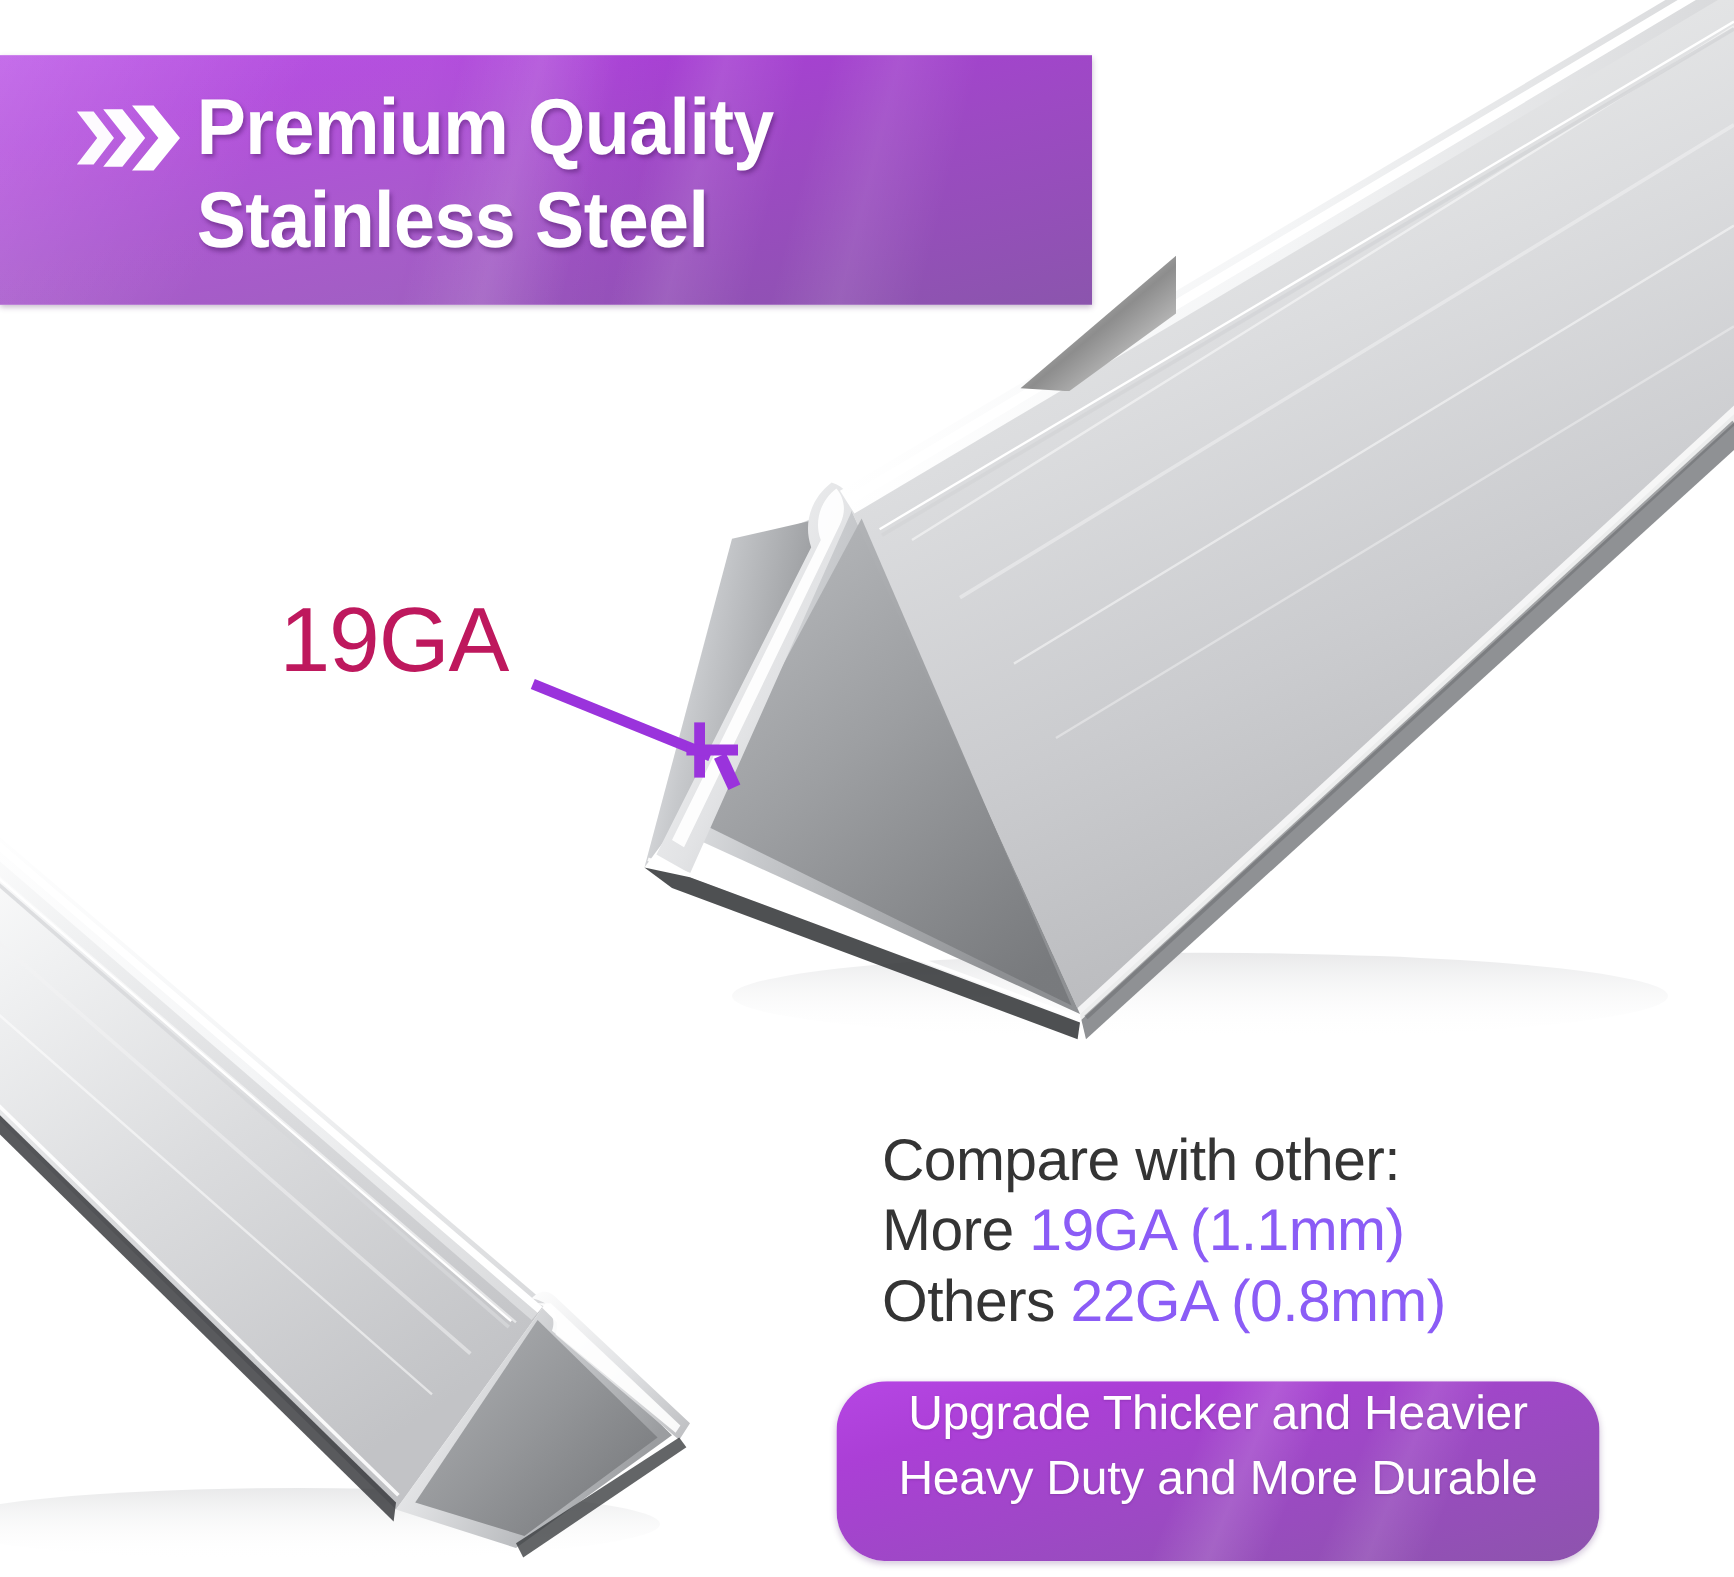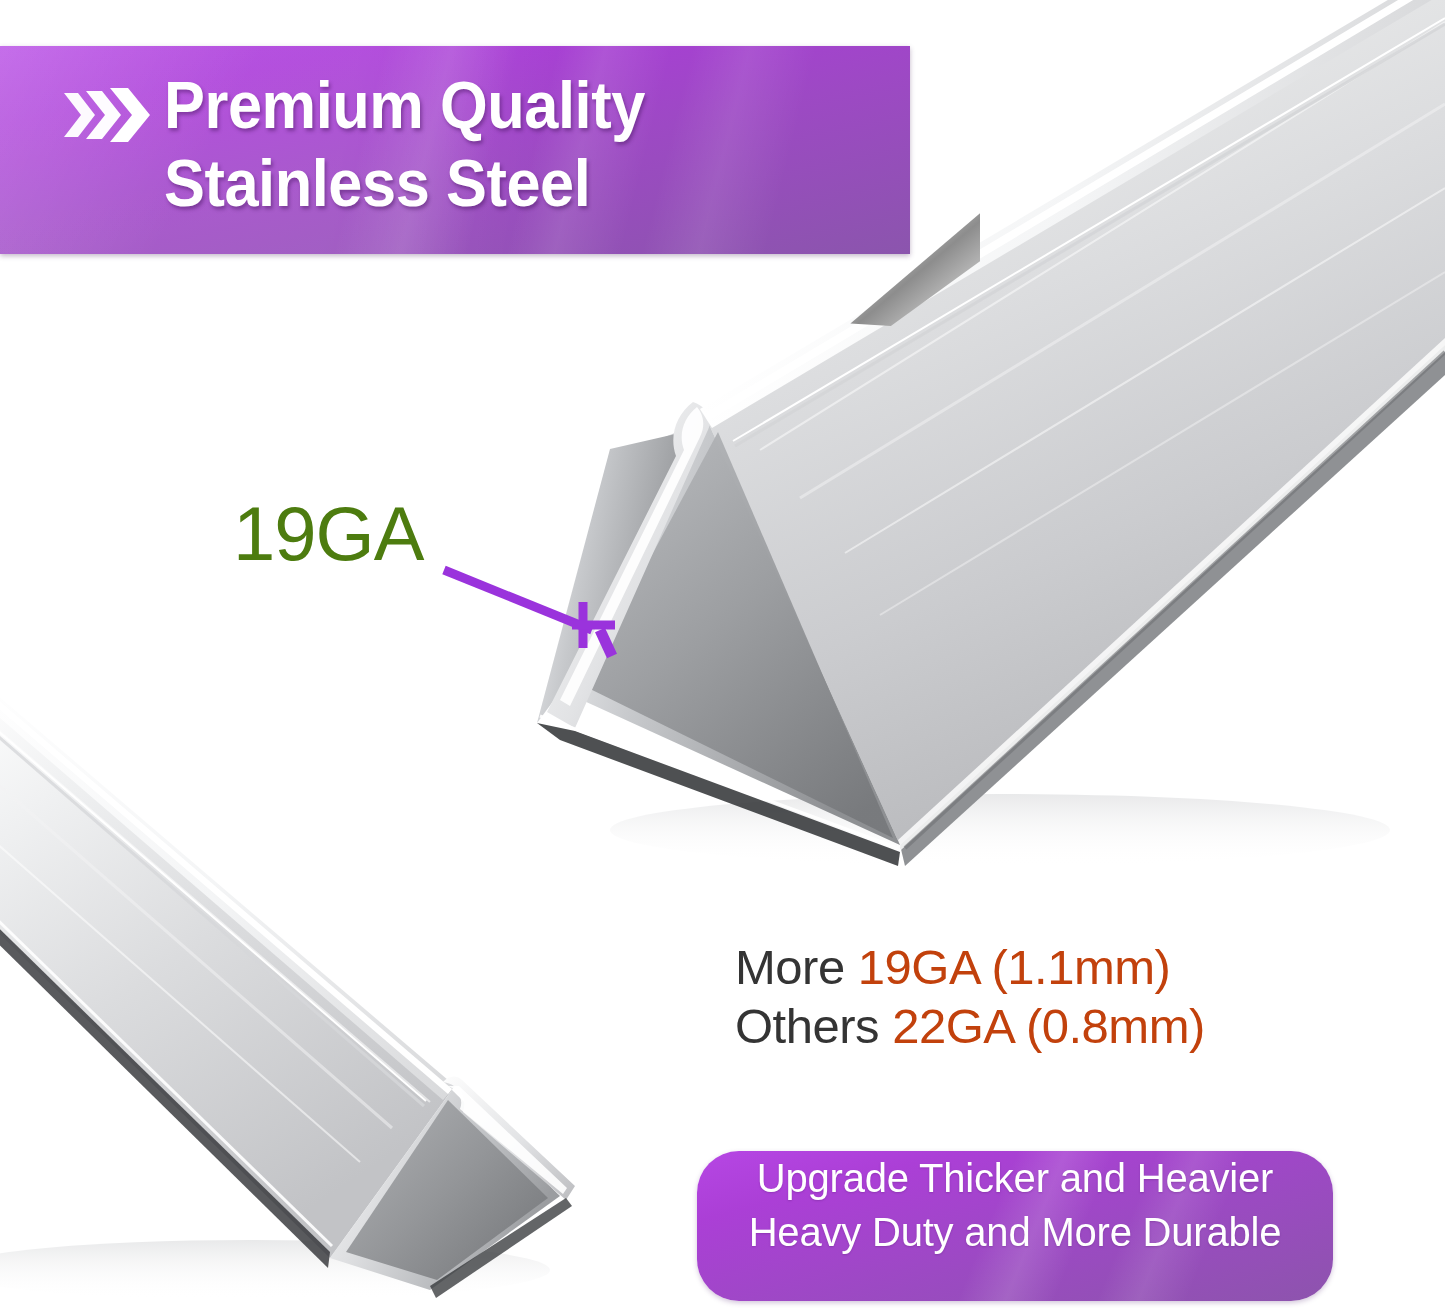--- a/index.html
+++ b/index.html
@@ -96,21 +96,21 @@
   .steel-layer { position: absolute; inset: 0; pointer-events: none; }
 
   
   #callout-19ga {
     position: absolute;
     left: 233px;
     top: 492px;
     font-size: 76px;
     line-height: 84px;
     font-weight: 400;
-    color: #4d7c0f;
+    color: #be185d;
     letter-spacing: -1px;
     font-family: "Liberation Sans", sans-serif;
   }
   #leader-svg {
     position: absolute;
     left: 440px;
     top: 530px;
     width: 200px;
     height: 130px;
   }
@@ -120,21 +120,21 @@
     position: absolute;
     left: 735px;
     top: 938px;
     width: 600px;
     font-size: 49px;
     line-height: 59px;
     color: #343434;
     font-family: "Liberation Sans", sans-serif;
     letter-spacing: -0.5px;
   }
-  #compare-block .hl { color: #c2410c; }
+  #compare-block .hl { color: #8b5cf6; }
   #compare-block .cmp-line { white-space: nowrap; }
 
   
   #upgrade-pill {
     position: absolute;
     left: 697px;
     top: 1151px;
     width: 636px;
     height: 150px;
     border-radius: 42px;
@@ -318,20 +318,21 @@
       <line x1="4" y1="40" x2="152" y2="100"></line>
 
       <line x1="143" y1="72" x2="143" y2="118"></line>
 
       <line x1="132" y1="95" x2="175" y2="95"></line>
     </g>
     <line x1="160" y1="100" x2="172" y2="126" stroke="#9a33dc" stroke-width="11" stroke-linecap="butt"></line>
   </svg>
 
   <div id="compare-block">
+    <div class="cmp-line">Compare with other:</div>
     <div class="cmp-line"><span>More </span><span class="hl">19GA (1.1mm)</span></div>
     <div class="cmp-line"><span>Others </span><span class="hl">22GA (0.8mm)</span></div>
   </div>
 
   <div id="upgrade-pill">
     <div id="upgrade-pill-text">Upgrade Thicker and Heavier
 Heavy Duty and More Durable</div>
   </div>
 
 </div>

